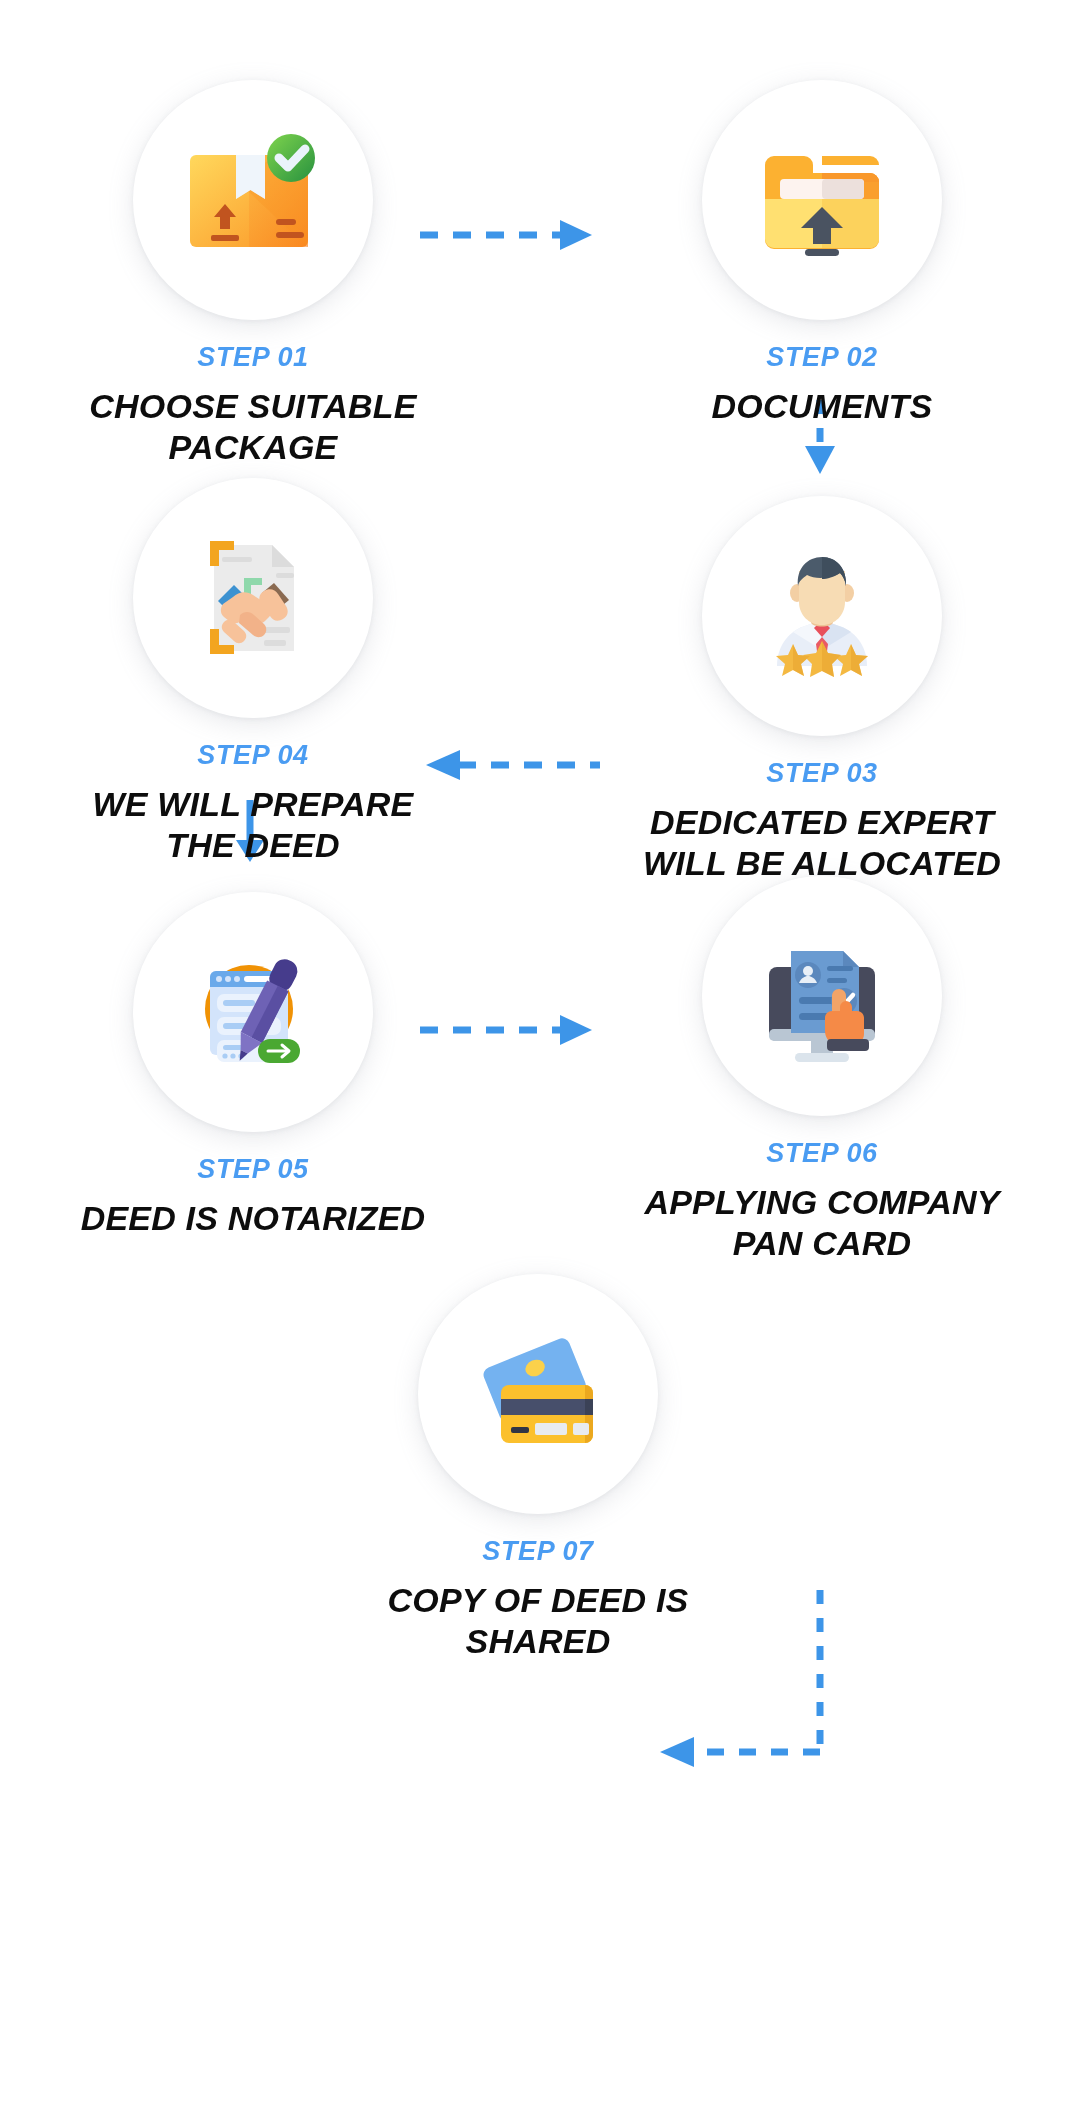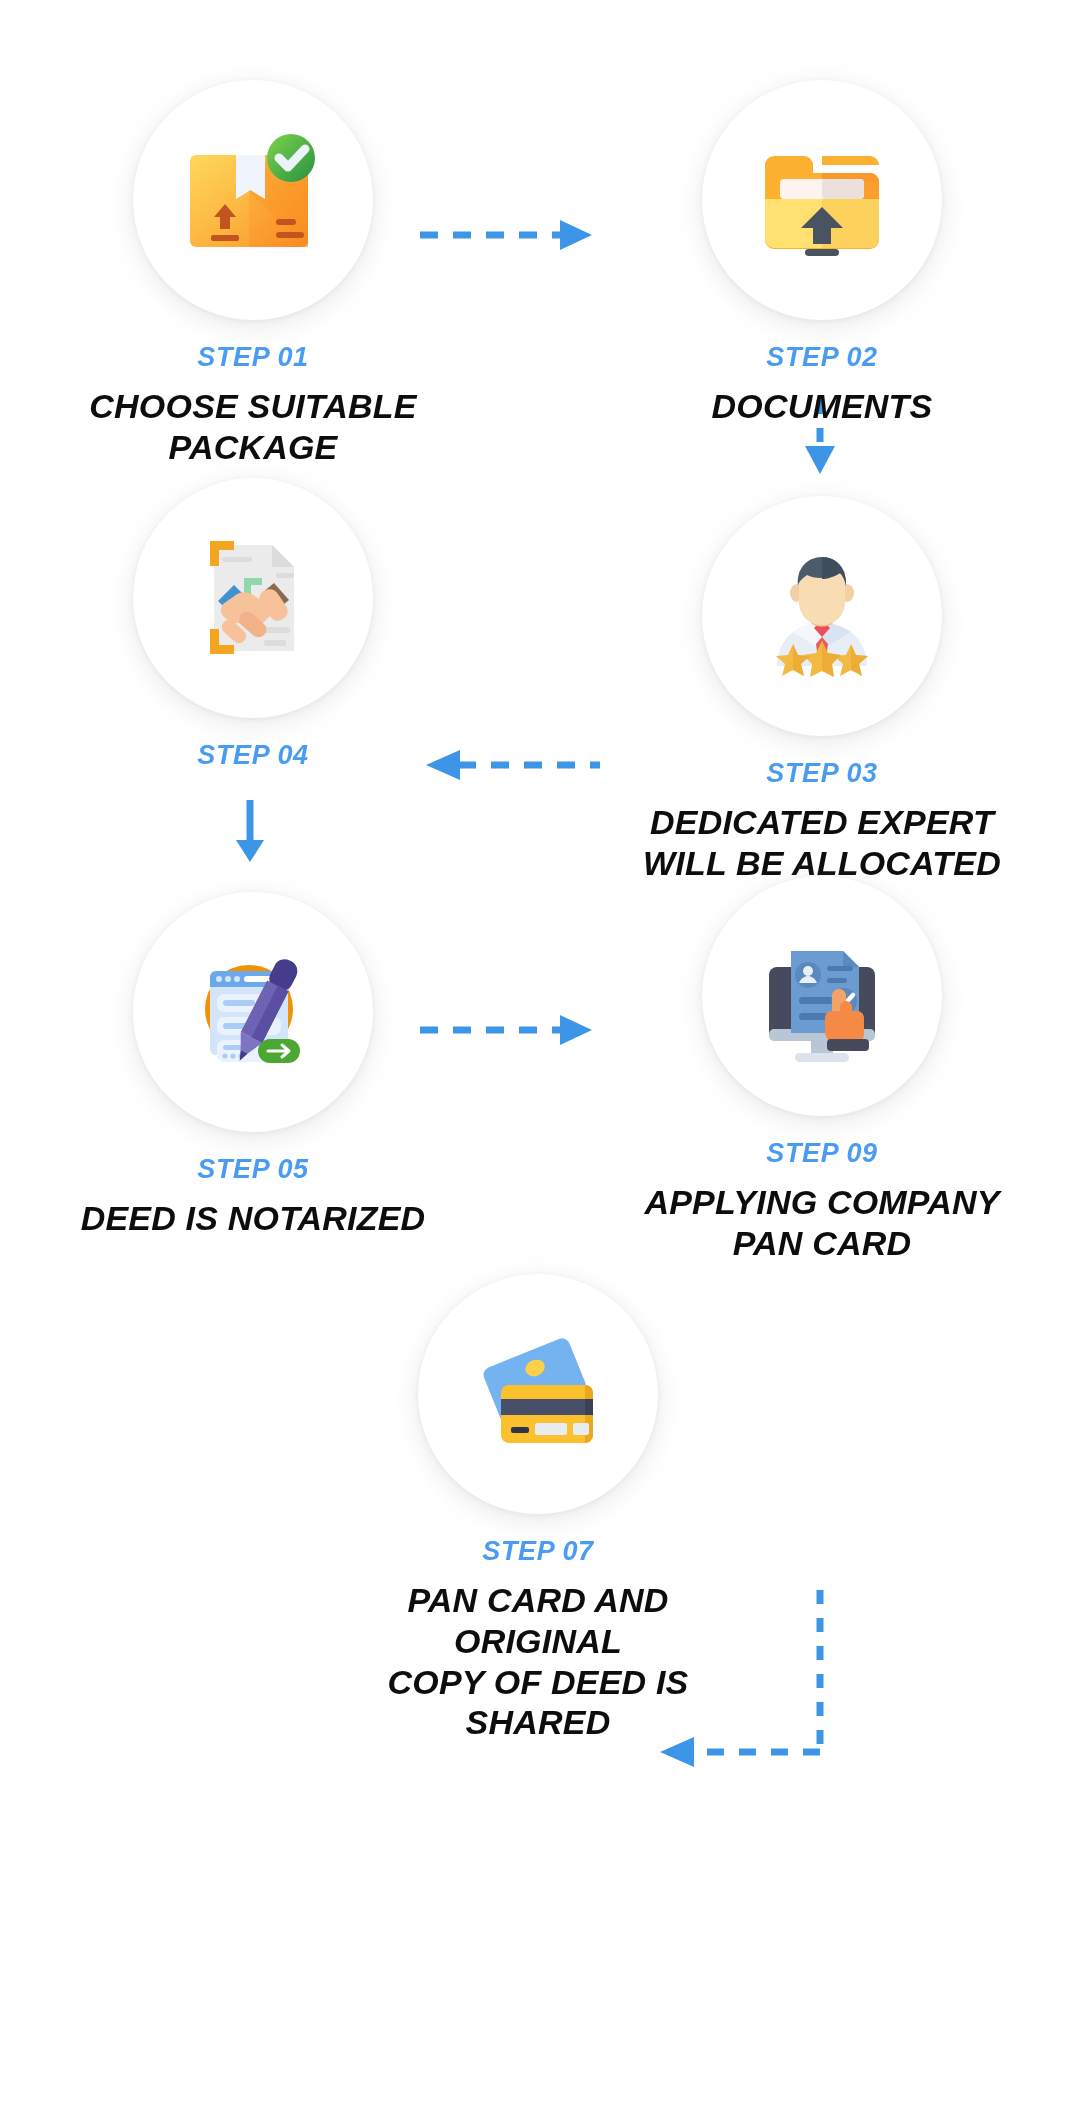--- a/index.html
+++ b/index.html
@@ -217,20 +217,24 @@
             <path d="M62 92 c4 -4 10 -4 14 0 l10 9 c3 3 3 8 0 11 c-3 3 -8 3 -11 0 l-14 -12 Z" fill="#f2b289"></path>
             <path d="M56 99 l10 9 c3 3 3 7 0 10 c-3 3 -7 3 -10 0 l-10 -9 c-3 -3 -3 -7 0 -10
                      c3 -3 7 -3 10 0 Z" fill="#f7c29a"></path>
             <path d="M86 68 c5 -3 11 -2 14 3 l8 12 c3 5 2 10 -3 13 c-5 3 -10 2 -13 -3 l-9 -12
                      c-3 -5 -2 -10 3 -13 Z" fill="#f7c29a"></path>
           </g>
         </svg>
       </div>
     </div>
     <div class="step-label">STEP 04</div>
+    <div class="step-title">
+      <div>WE WILL PREPARE</div>
+      <div>THE DEED</div>
+    </div>
   </div>
 
   <div class="step" id="step-3">
     <div class="circle-wrap">
       <div class="circle"></div>
       <div class="icon-holder">
         <svg width="150" height="150" viewBox="0 0 150 150">
 
           <path d="M30 125 c0 -22 14 -35 25 -39 l20 -7 l20 7 c11 4 25 17 25 39 Z" fill="#e8eef8"></path>
           <path d="M75 79 l-20 7 c-3 1 -6 3 -9 5 l29 18 Z" fill="#f4f7fc"></path>
@@ -347,21 +351,21 @@
 
           <g>
             <path d="M92 68 c4 0 7 3 7 7 v24 h-14 v-24 c0 -4 3 -7 7 -7 Z" fill="#f2a468"></path>
             <path d="M85 90 h8 v-4 c0 -3 3 -6 6 -6 c3 0 6 3 6 6 v4 h5 c4 0 7 3 7 7 v16
                      c0 6 -5 11 -11 11 h-14 c-8 0 -14 -6 -14 -14 v-13 c0 -4 3 -7 7 -7 Z" fill="#f58a47"></path>
             <rect x="80" y="118" width="42" height="12" rx="4" fill="#474a5c"></rect>
           </g>
         </svg>
       </div>
     </div>
-    <div class="step-label">STEP 09</div>
+    <div class="step-label">STEP 06</div>
     <div class="step-title">
       <div>APPLYING COMPANY</div>
       <div>PAN CARD</div>
     </div>
   </div>
 
   <div class="step" id="step-7">
     <div class="circle-wrap">
       <div class="circle"></div>
       <div class="icon-holder">
@@ -381,18 +385,17 @@
           <rect x="38" y="80" width="92" height="16" fill="#474f6b"></rect>
           <rect x="122" y="80" width="8" height="16" fill="#3b4257"></rect>
           <rect x="72" y="104" width="32" height="12" rx="2" fill="#e8ebf0"></rect>
           <rect x="110" y="104" width="16" height="12" rx="2" fill="#e8ebf0"></rect>
           <rect x="48" y="108" width="18" height="6" rx="2" fill="#2f3545"></rect>
         </svg>
       </div>
     </div>
     <div class="step-label">STEP 07</div>
     <div class="step-title">
-      <div>PAN CARD AND ORIGINAL</div>
       <div>COPY OF DEED IS SHARED</div>
     </div>
   </div>
 
 </div>
 
 </body></html>

